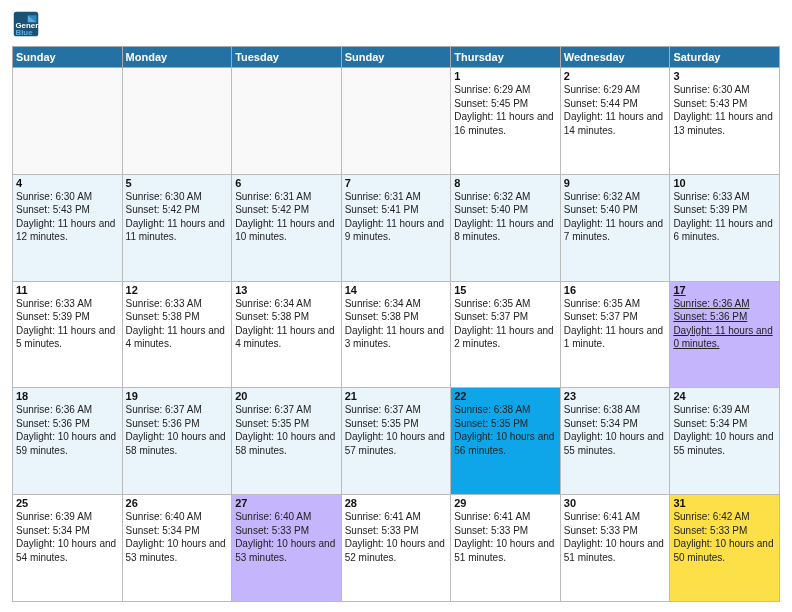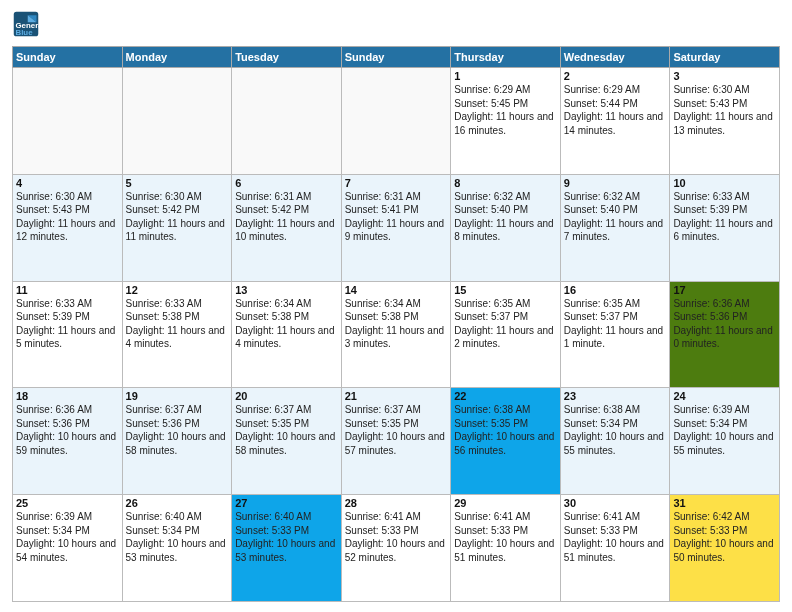--- a/index.html
+++ b/index.html
@@ -237,21 +237,21 @@
 Daylight: 11 hours
 and 2 minutes.</div>
           </td>
           <td style="background: rgb(255, 255, 255);">
             <span class="day-num">16</span>
             <div class="day-info">Sunrise: 6:35 AM
 Sunset: 5:37 PM
 Daylight: 11 hours
 and 1 minute.</div>
           </td>
-          <td style="background: #4d7c0f;">
+          <td style="background: #c4b5fd; text-decoration: underline;">
             <span class="day-num">17</span>
             <div class="day-info">Sunrise: 6:36 AM
 Sunset: 5:36 PM
 Daylight: 11 hours
 and 0 minutes.</div>
           </td>
         </tr>
         <tr>
           <td style="background: rgb(234, 244, 251);">
             <span class="day-num">18</span>
@@ -311,21 +311,21 @@
 Daylight: 10 hours
 and 54 minutes.</div>
           </td>
           <td style="background: rgb(255, 255, 255);">
             <span class="day-num">26</span>
             <div class="day-info">Sunrise: 6:40 AM
 Sunset: 5:34 PM
 Daylight: 10 hours
 and 53 minutes.</div>
           </td>
-          <td style="background: #0ea5e9;">
+          <td style="background: #c4b5fd;">
             <span class="day-num">27</span>
             <div class="day-info">Sunrise: 6:40 AM
 Sunset: 5:33 PM
 Daylight: 10 hours
 and 53 minutes.</div>
           </td>
           <td style="background: rgb(255, 255, 255);">
             <span class="day-num">28</span>
             <div class="day-info">Sunrise: 6:41 AM
 Sunset: 5:33 PM

